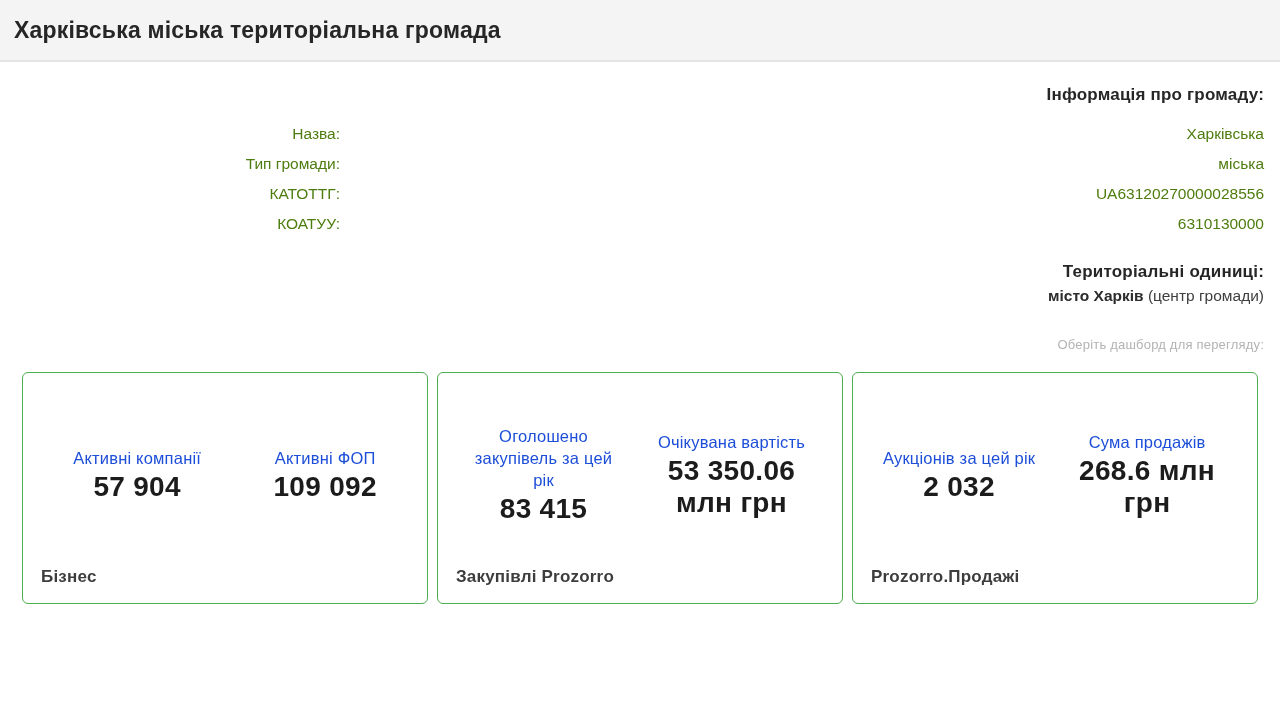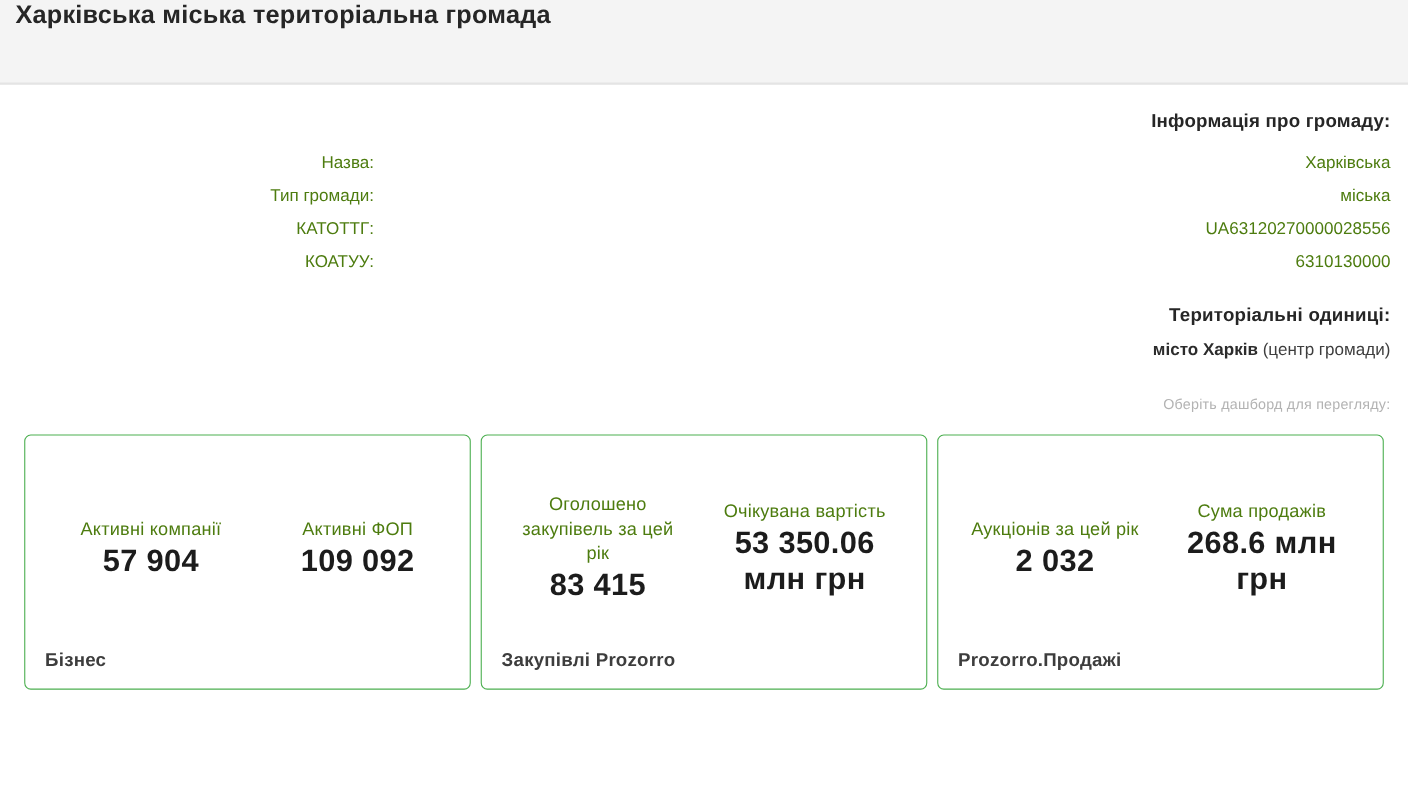--- a/index.html
+++ b/index.html
@@ -7,23 +7,23 @@
     width: 1280px; height: 720px;
     background: #ffffff;
     font-family: "Liberation Sans", "DejaVu Sans", sans-serif;
     color: #3e3e3e;
     overflow: hidden;
   }
   
   .page-header {
     background: #f4f4f4;
     border-bottom: 2px solid #e4e4e4;
-    height: 77px;
+    height: 62px;
     display: flex;
-    align-items: flex-start;
+    align-items: center;
     padding: 0 14px;
   }
   .page-header h1 {
     font-size: 23px;
     font-weight: 700;
     color: #262626;
     letter-spacing: 0.2px;
   }
   
   .content { padding: 0 16px; text-align: right; }
@@ -37,21 +37,21 @@
   .info-rows { margin-top: 14px; }
   .info-row {
     display: flex;
     padding: 6px 0 6px 6px;
     font-size: 15.5px;
     color: #4d7c0f;
   }
   .info-row .label { width: 318px; flex: none; }
   .info-row .value { flex: 1; }
   .unit-line {
-    margin-top: 13px;
+    margin-top: 5px;
     padding-left: 6px;
     font-size: 15.5px;
     color: #3e3e3e;
   }
   .unit-line .unit-name { font-weight: 700; color: #2c2c2c; }
   .dashboard-prompt {
     margin-top: 32px;
     padding-left: 2px;
     font-size: 13px;
     color: #b3b3b3;
@@ -81,21 +81,21 @@
     justify-content: space-around;
     padding: 10px 14px 0 14px;
   }
   .stat {
     text-align: center;
     max-width: 168px;
   }
   .stat-label {
     font-size: 16.5px;
     font-weight: 500;
-    color: #4d7c0f;
+    color: #1d4ed8;
     line-height: 1.35;
     letter-spacing: 0.2px;
   }
   .stat-value {
     font-size: 28px;
     font-weight: 800;
     color: #1c1c1c;
     line-height: 1.15;
     margin-top: 2px;
     letter-spacing: 0.3px;

